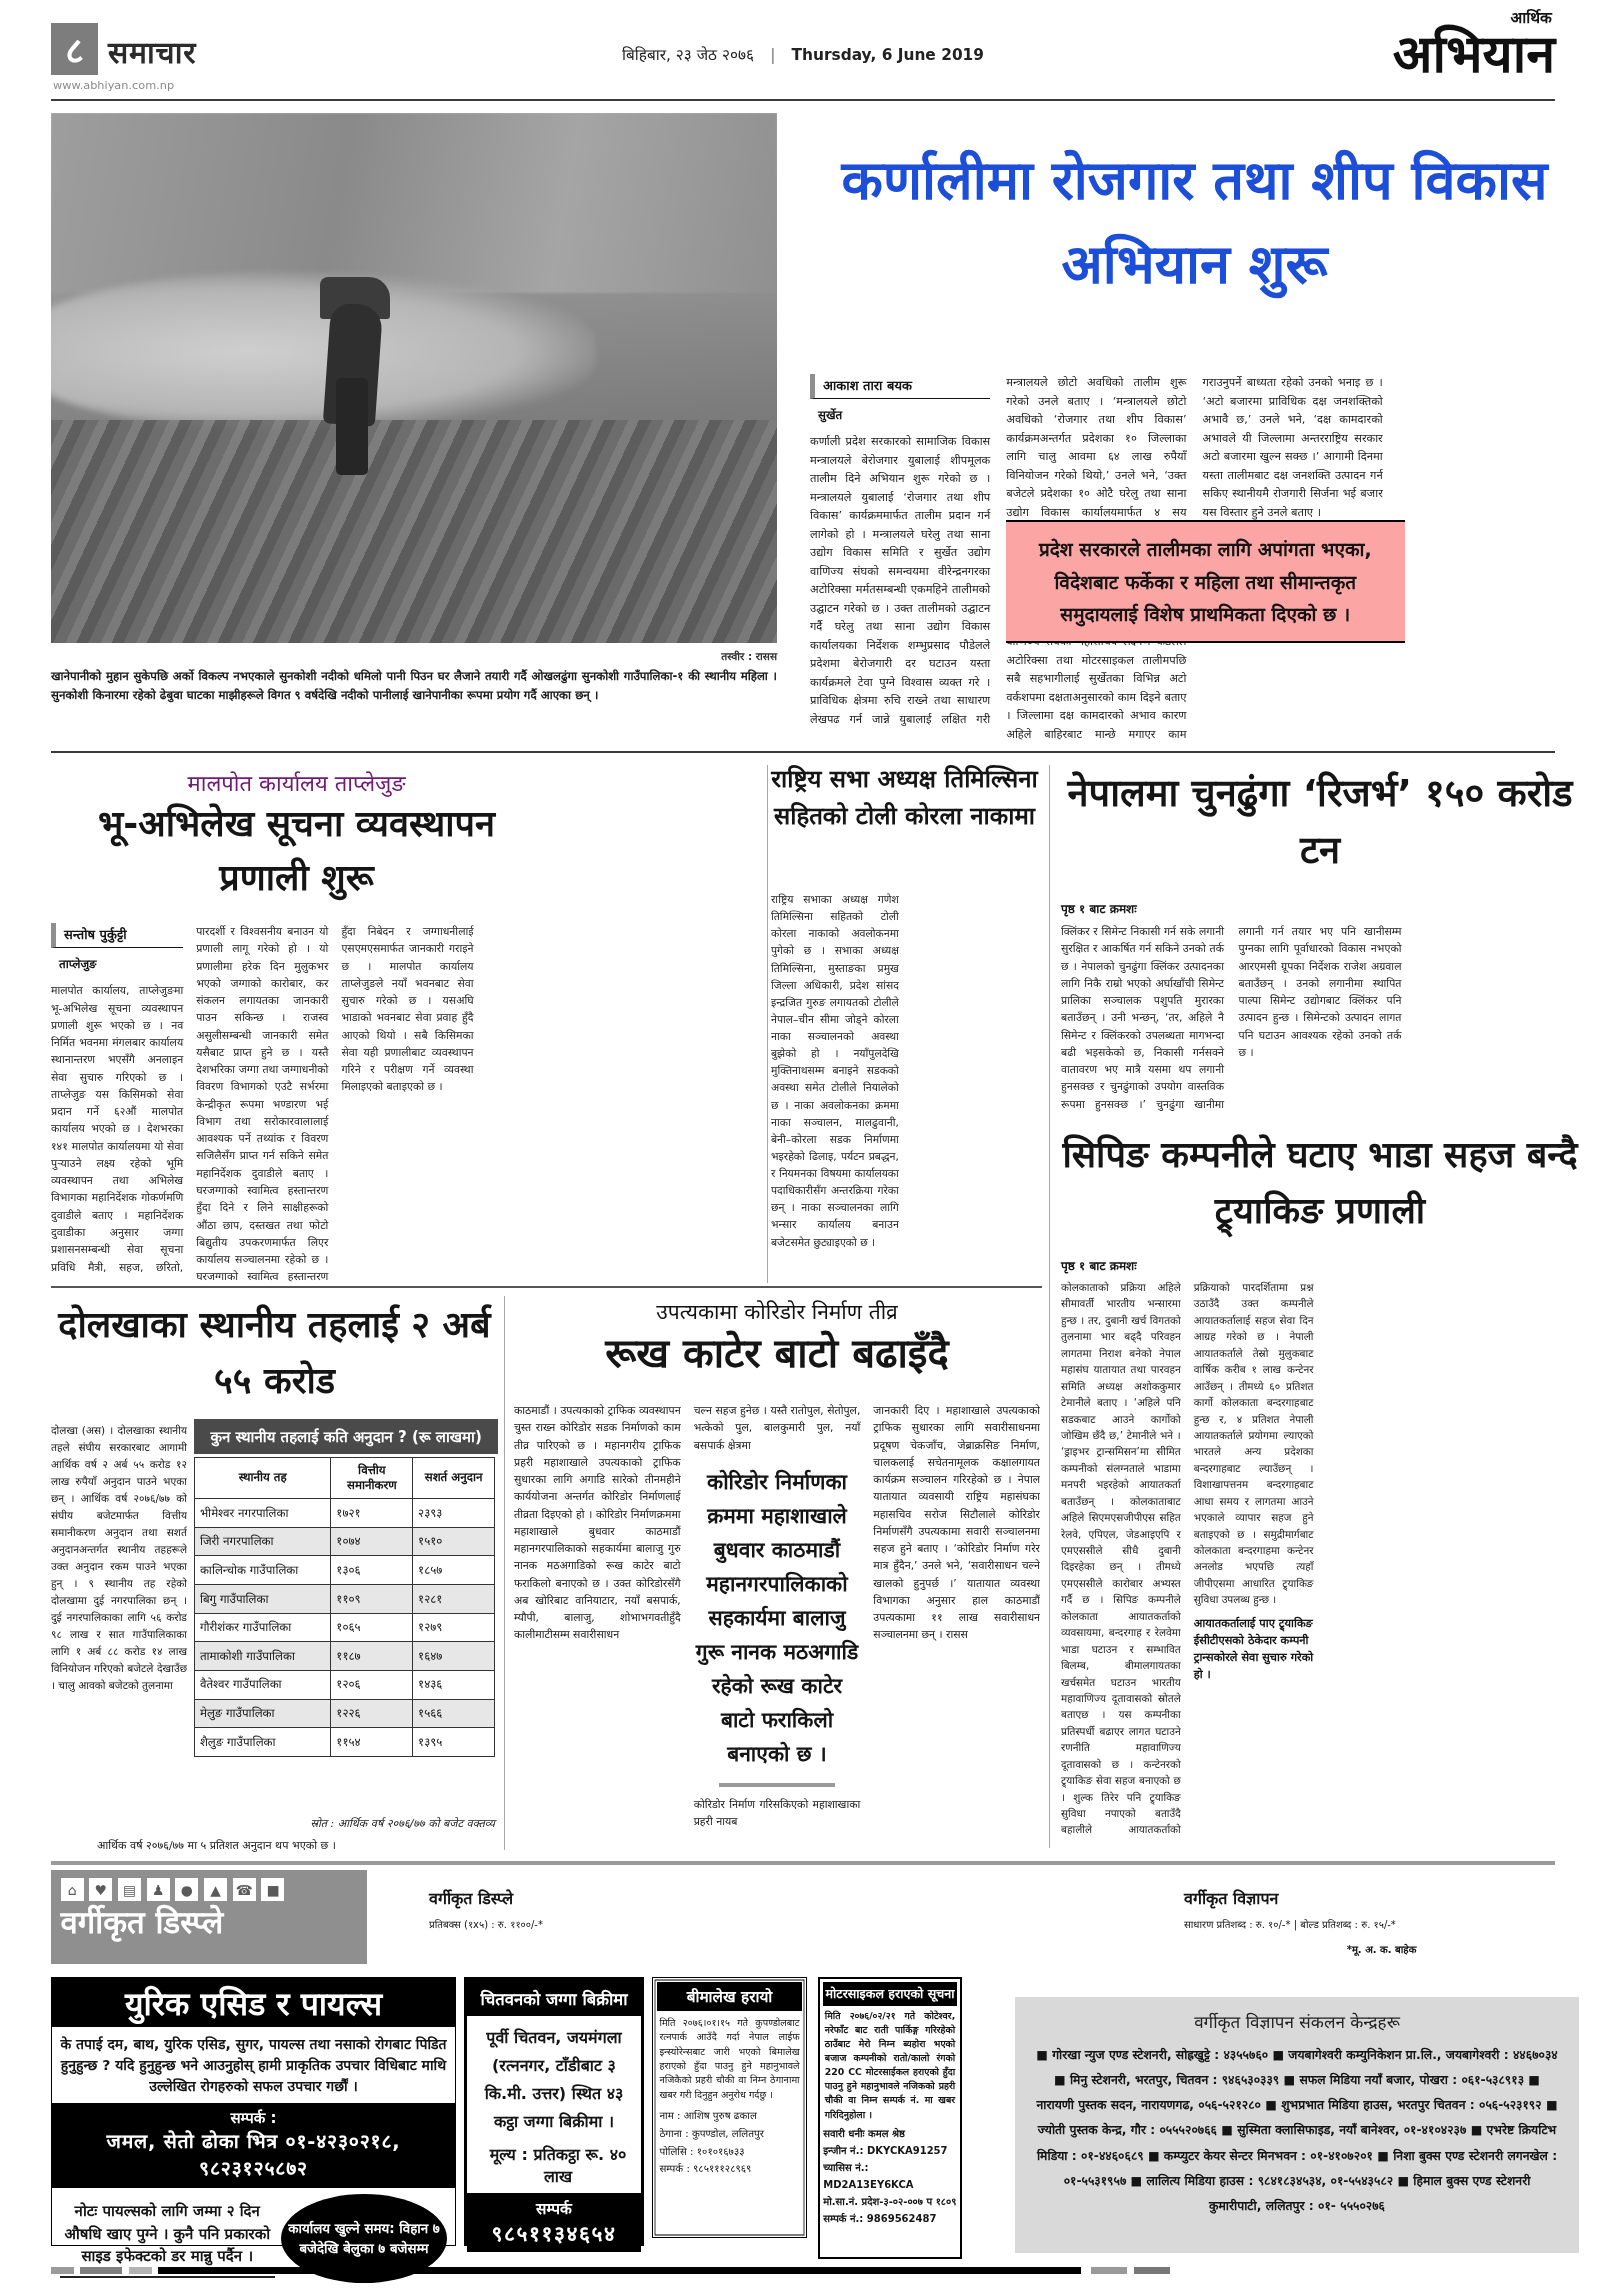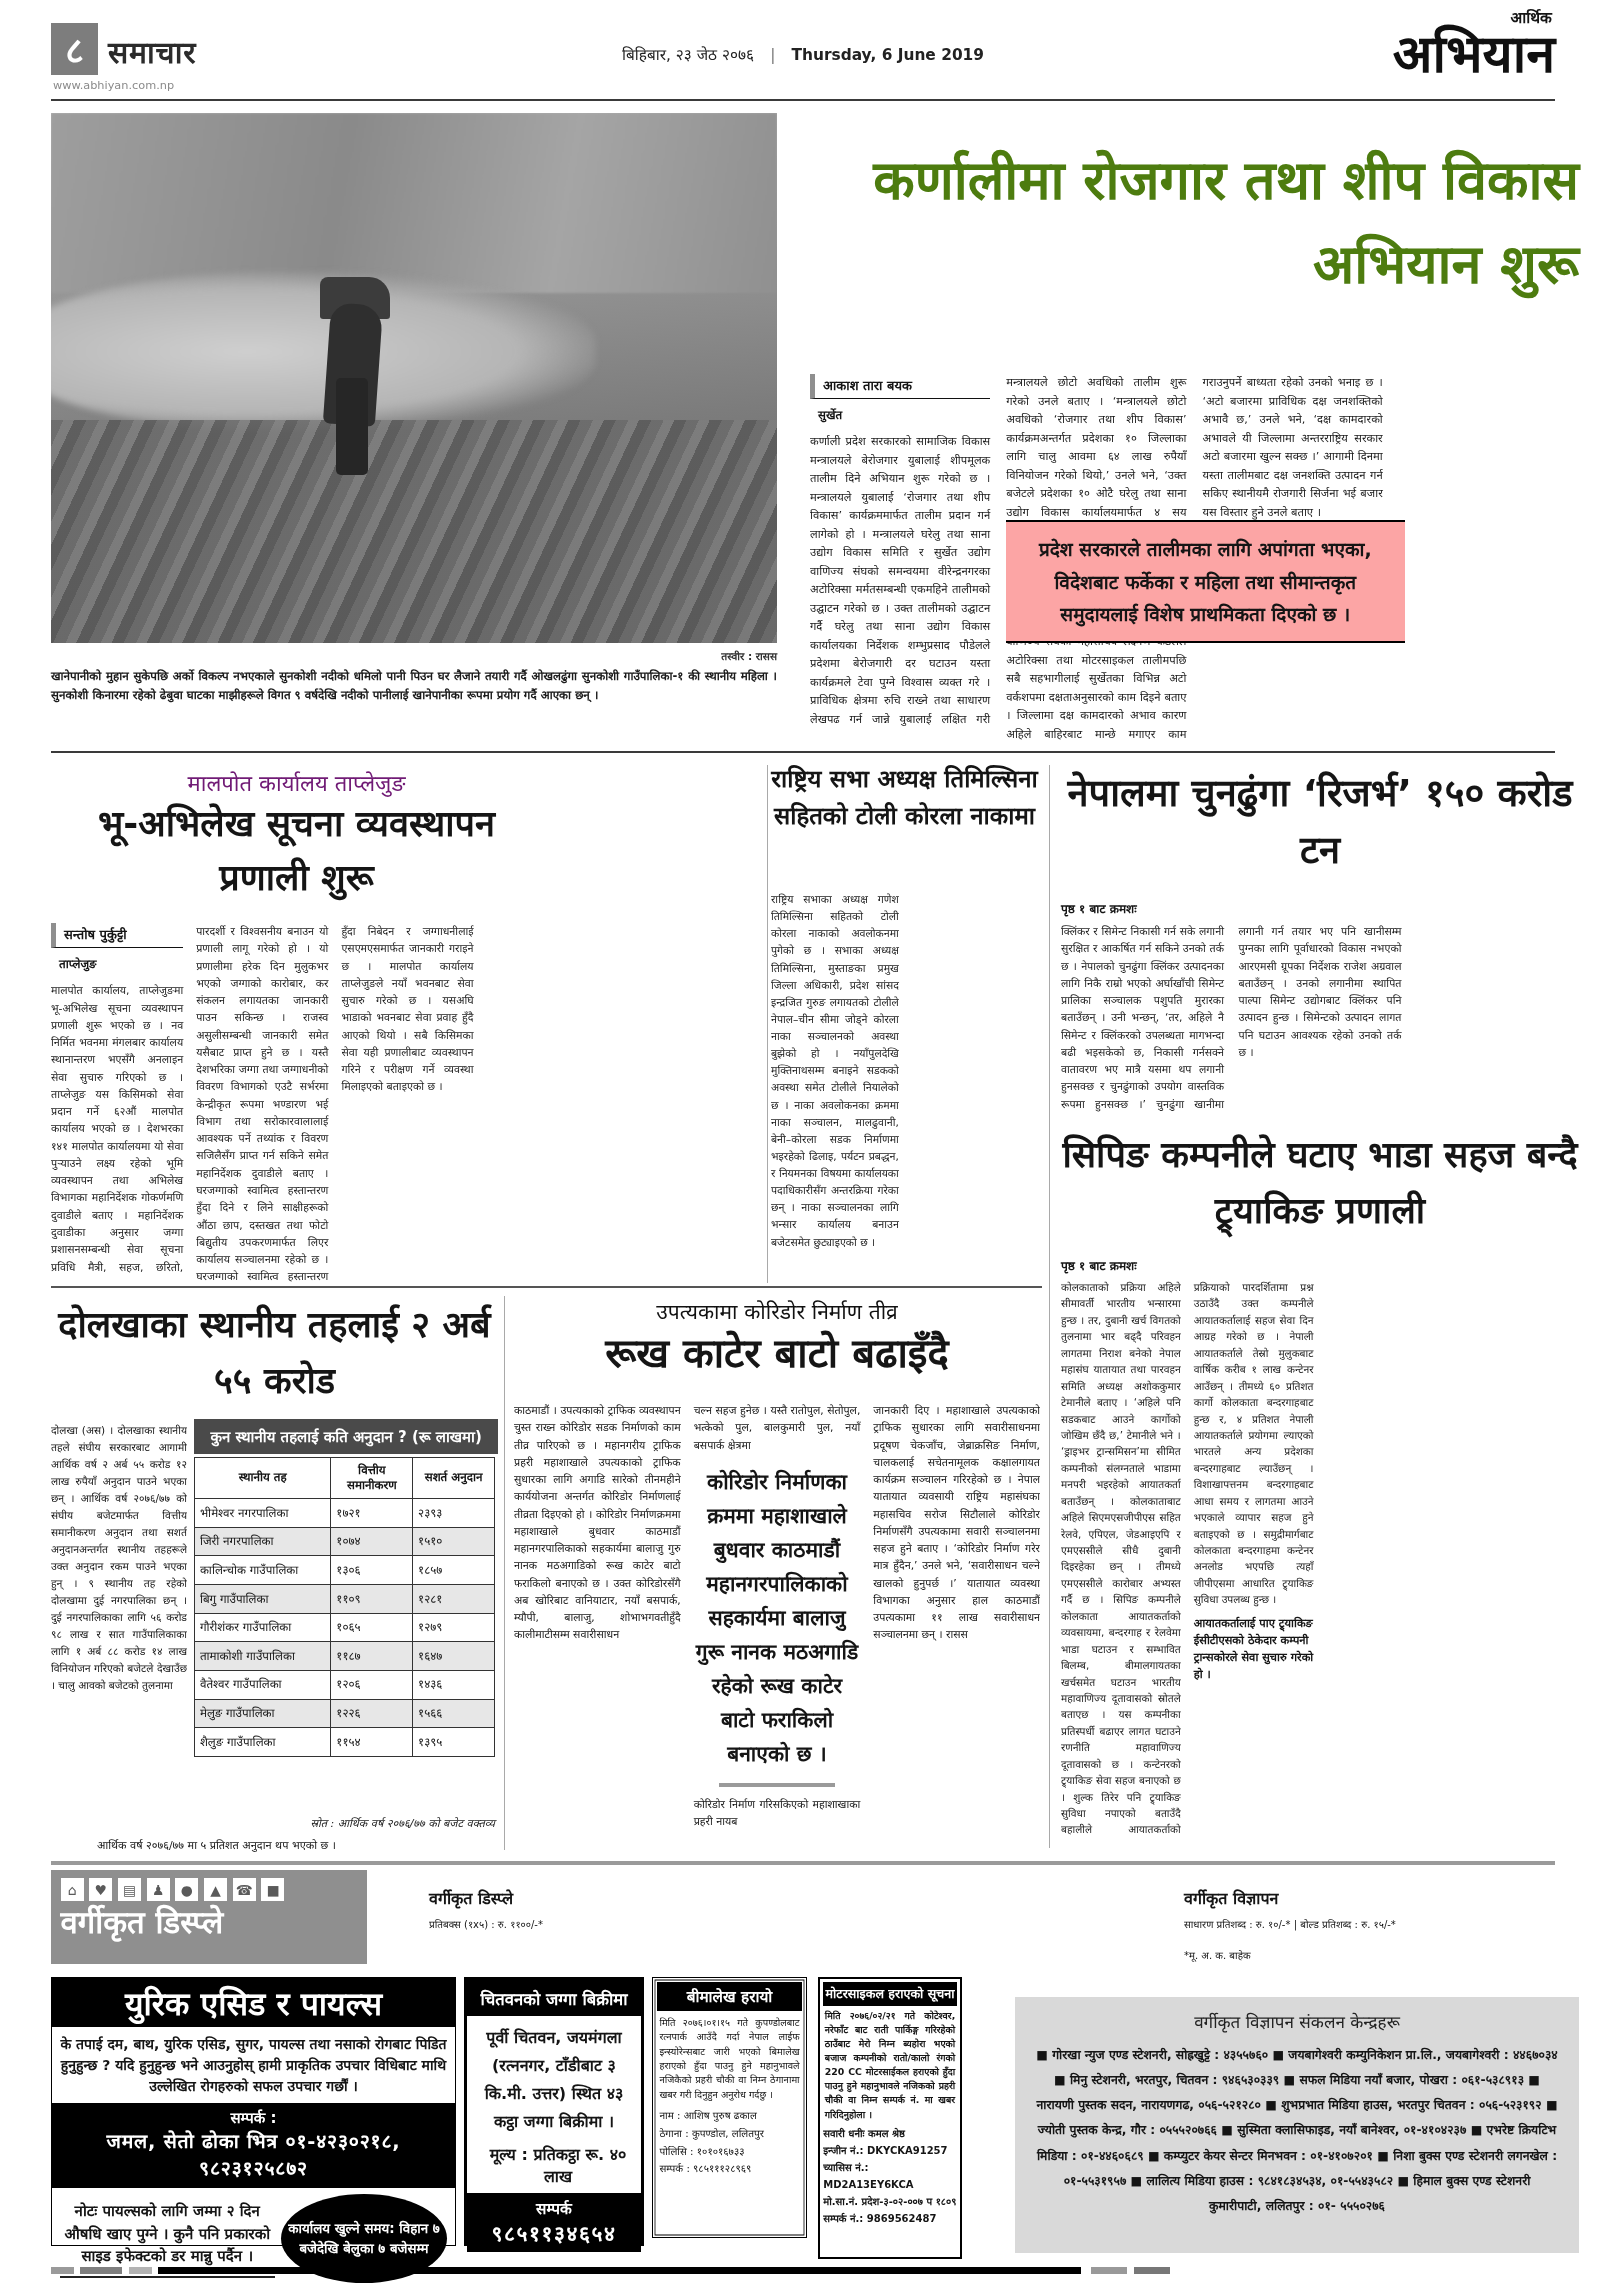--- a/index.html
+++ b/index.html
@@ -36,21 +36,21 @@
   .photo .figure-legs{position:absolute;left:39.2%;top:50%;width:32px;height:97px;background:#262626;border-radius:4.9px;}
   .photo-credit{left:51px;top:649px;width:726px;text-align:right;font-size:10.5px;font-weight:bold;color:#333;}
   .caption{left:51px;top:667px;width:726px;font-size:11.7px;font-weight:600;line-height:1.62;color:#1b1b1b;}
 
   
   .band-rule-top{left:51px;top:99px;width:1504px;height:1.6px;}
   .band-rule-1{left:51px;top:751px;width:1504px;height:1.6px;}
   .band-rule-2{left:51px;top:1286px;width:991px;height:1.6px;background:#555;}
 
   
-  .karnali-headline{left:810px;top:139px;width:769px;text-align:right;font-size:54px;font-weight:bold;line-height:1.56;color:#4d7c0f;}
+  .karnali-headline{left:810px;top:139px;width:769px;text-align:center;font-size:54px;font-weight:bold;line-height:1.56;color:#1d4ed8;}
   .karnali-body{left:810px;top:374px;width:769px;height:371px;column-count:4;column-gap:16px;column-fill:auto;overflow:hidden;}
   .byline-block{margin:0 0 9.7px 0;break-inside:avoid;}
   .byline-name{font-size:13px;font-weight:bold;border-bottom:1.6px solid #111;padding:1.6px 0 4.9px 8px;border-left:5.7px solid #8f8f8f;}
   .byline-place{font-size:11.7px;font-weight:bold;padding:6.5px 0 1.6px 8px;}
   .col-text{font-size:11.3px;line-height:1.64;text-align:justify;color:#1c1c1c;}
   .karnali-quote{left:1006px;top:520px;width:376px;background:#fca5a5;border-top:2.4px solid #000;border-bottom:2.4px solid #000;
                  padding:11.3px 11.3px;font-size:19px;font-weight:bold;text-align:center;line-height:1.7;}
 
   
   .bhu-kicker{left:51px;top:767px;width:491px;text-align:center;font-size:22px;color:#701a75;}
@@ -105,21 +105,21 @@
   
   .cls-rule{left:51px;top:1861px;width:1504px;height:4px;background:#9a9a9a;}
   .cls-box{left:51px;top:1870px;width:316px;height:94px;background:#8f8f8f;padding:4.9px 8px;box-sizing:border-box;}
   .cls-icons{display:flex;gap:5.7px;margin:3.2px 0 3.2px 1.6px;}
   .cls-icons span{width:23px;height:23px;background:#fff;color:#5a5a5a;font-size:13.8px;display:flex;align-items:center;justify-content:center;}
   .cls-box-title{color:#fff;font-size:31px;font-weight:bold;line-height:1.2;margin-left:1.6px;}
   .cls-display{left:429px;top:1887px;}
   .cls-label{font-size:16px;font-weight:bold;margin-bottom:8px;}
   .cls-rate{font-size:10px;}
   .cls-ads{left:1184px;top:1887px;width:395px;}
-  .cls-note{text-align:left;font-size:10px;margin-top:17px;font-weight:normal;}
+  .cls-note{text-align:center;font-size:10px;margin-top:11px;font-weight:bold;}
 
   
   .ad-title{background:#000;color:#fff;font-weight:bold;text-align:center;}
   .ad1{left:51px;top:1977px;width:405px;height:269px;border:0.8px solid #000;box-sizing:border-box;}
   .ad1 .ad-title{font-size:32px;padding:3.2px 0;}
   .ad1-body{font-size:14px;font-weight:bold;text-align:center;line-height:1.5;padding:6.5px 8px;}
   .ad1-contact{background:#000;color:#fff;text-align:center;padding:4px 0 6.5px;}
   .ad1-contact .l1{font-size:15px;font-weight:bold;}
   .ad1-contact .l2{font-size:19.4px;font-weight:bold;letter-spacing:0.8px;}
   .ad1-bottom{display:flex;align-items:center;padding:6.5px 8px 0 8px;gap:6.5px;}

